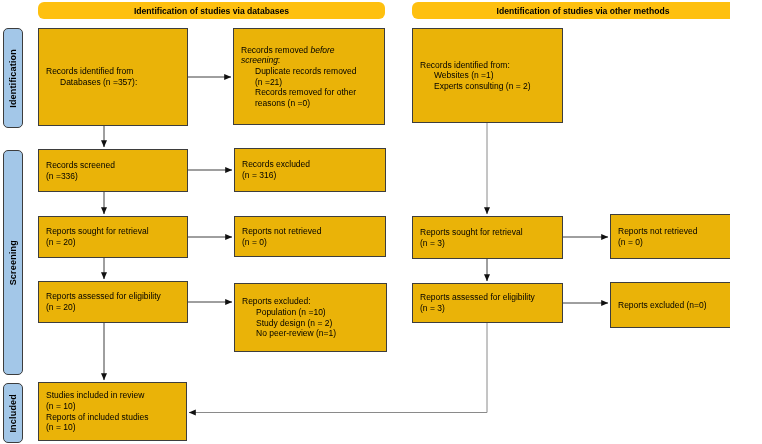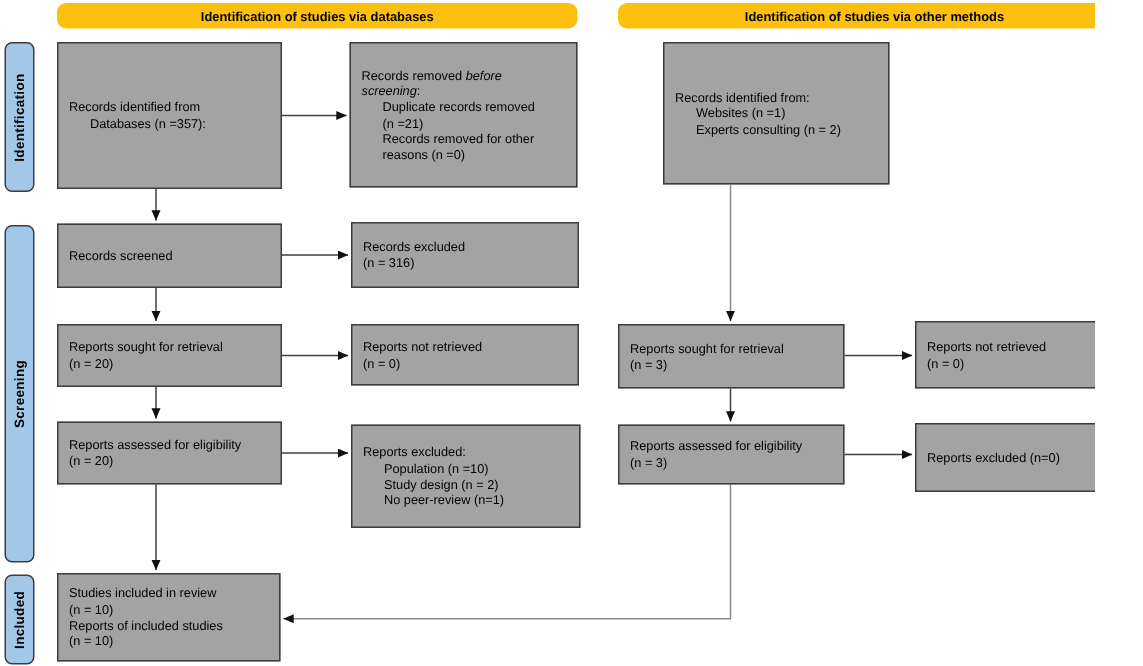--- a/index.html
+++ b/index.html
@@ -27,38 +27,38 @@
     display:flex;align-items:center;justify-content:center;z-index:2;
   }
   #stage-identification{top:28px;height:100px;}
   #stage-screening{top:150px;height:225px;}
   #stage-included{top:383px;height:60px;}
   .vtext{
     writing-mode:vertical-rl;transform:rotate(180deg);
     font-weight:bold;font-size:9px;letter-spacing:.2px;white-space:nowrap;
   }
   .node{
-    position:absolute;background:#a3a3a3;border:1px solid var(--border);
+    position:absolute;background:#eab308;border:1px solid var(--border);
     box-sizing:border-box;display:flex;flex-direction:column;justify-content:center;
     padding:3px 4px 3px 7px;font-size:8.5px;line-height:10.6px;z-index:2;
   }
   .line{white-space:nowrap;}
   .it{font-style:italic;}
   .ind1{padding-left:14px;}
   .ind2{padding-left:24px;}
   #n-a{left:38px;top:28px;width:150px;height:98px;}
   #n-b{left:233px;top:28px;width:152px;height:97px;}
   #n-c{left:38px;top:149px;width:150px;height:43px;}
   #n-d{left:234px;top:148px;width:152px;height:44px;}
   #n-e{left:38px;top:216px;width:150px;height:42px;}
   #n-f{left:234px;top:216px;width:152px;height:41px;}
   #n-g{left:38px;top:281px;width:150px;height:42px;}
   #n-h{left:234px;top:283px;width:153px;height:69px;}
   #n-i{left:38px;top:382px;width:149px;height:59px;border-width:1.5px;}
-  #n-j{left:412px;top:28px;width:151px;height:95px;margin-left:30px;}
+  #n-j{left:412px;top:28px;width:151px;height:95px;}
   #n-k{left:412px;top:216px;width:151px;height:43px;}
   #n-l{left:610px;top:214px;width:150px;height:45px;}
   #n-m{left:412px;top:283px;width:151px;height:40px;}
   #n-n{left:610px;top:282px;width:150px;height:46px;}
   svg.arrows{position:absolute;left:0;top:0;z-index:1;}
   .arrow{stroke:var(--line-dark);stroke-width:1;fill:none;}
   .arrow.gray{stroke:var(--line-gray);}
 </style>
 </head>
 <body>
@@ -108,20 +108,21 @@
     <div class="line"><span>Records removed </span><span class="it">before</span></div>
     <div class="line"><span class="it">screening</span><span>:</span></div>
     <div class="line ind1">Duplicate records removed</div>
     <div class="line ind1">(n =21)</div>
     <div class="line ind1">Records removed for other</div>
     <div class="line ind1">reasons (n =0)</div>
   </div>
 
   <div class="node" id="n-c">
     <div class="line">Records screened</div>
+    <div class="line">(n =336)</div>
   </div>
 
   <div class="node" id="n-d">
     <div class="line">Records excluded</div>
     <div class="line">(n = 316)</div>
   </div>
 
   <div class="node" id="n-e">
     <div class="line">Reports sought for retrieval</div>
     <div class="line">(n = 20)</div>

